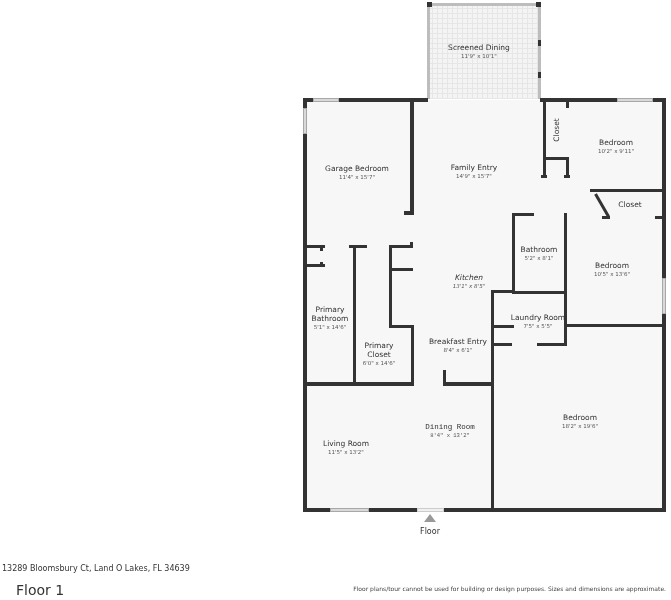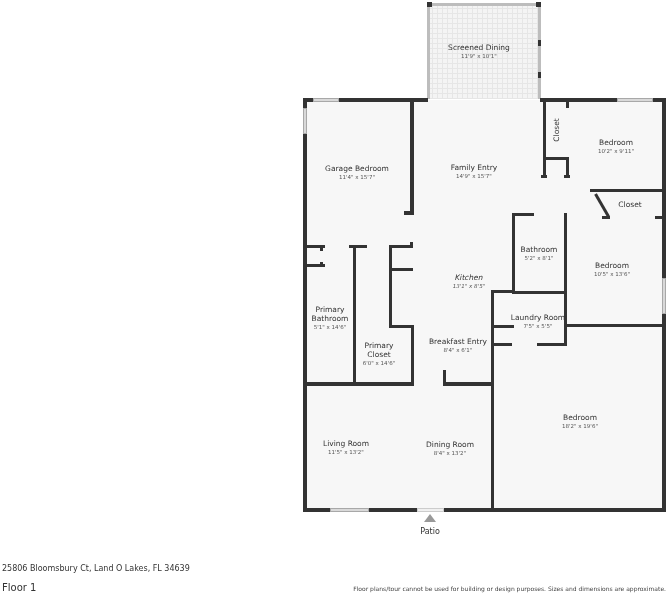--- a/index.html
+++ b/index.html
@@ -19,21 +19,21 @@
   .room { position:absolute; text-align:center; transform:translate(-50%,-50%); white-space:nowrap; }
   .room .n { font-size:7.5px; color:#333; line-height:9px; }
   .room .d { font-size:5.5px; color:#555; line-height:8px; }
   .vert { transform:translate(-50%,-50%) rotate(-90deg); }
   .entry-arrow { position:absolute; left:424px; top:514px; width:0; height:0;
                  border-left:6px solid transparent; border-right:6px solid transparent;
                  border-bottom:8px solid #999; }
   .entry-label { position:absolute; left:430px; top:527px; transform:translateX(-50%);
                  font-size:8px; color:#333; }
   .addr { position:absolute; left:2px; top:564px; font-size:8px; color:#333; }
-  .floorlbl { position:absolute; left:2px; top:582px; font-size:10px; color:#333; }
+  .floorlbl { position:absolute; left:16px; top:582px; font-size:14px; color:#333; }
   .disc { position:absolute; right:5px; top:585px; font-size:6px; color:#444; }
 </style>
 </head>
 <body>
 
 <div class="plan">
 
   <div class="patio"></div>
   <div class="floor" style="left:305px;top:100px;width:359px;height:410px;"></div>
 
@@ -156,24 +156,24 @@
     <div class="d">8'4" x 6'1"</div>
   </div>
   <div class="room" style="left:580px;top:421px;">
     <div class="n">Bedroom</div>
     <div class="d">18'2" x 19'6"</div>
   </div>
   <div class="room" style="left:346px;top:447px;">
     <div class="n">Living Room</div>
     <div class="d">11'5" x 13'2"</div>
   </div>
-  <div class="room" style="left:450px;top:448px;">
+  <div class="room" style="left:450px;top:431px;font-family:Liberation Mono, monospace;">
     <div class="n">Dining Room</div>
     <div class="d">8'4" x 13'2"</div>
   </div>
 
   <div class="entry-arrow"></div>
-  <div class="entry-label">Patio</div>
+  <div class="entry-label">Floor</div>
 </div>
 
-<div class="addr">25806 Bloomsbury Ct, Land O Lakes, FL 34639</div>
+<div class="addr">13289 Bloomsbury Ct, Land O Lakes, FL 34639</div>
 <div class="floorlbl">Floor 1</div>
 <div class="disc">Floor plans/tour cannot be used for building or design purposes. Sizes and dimensions are approximate.</div>
 
 </body></html>

